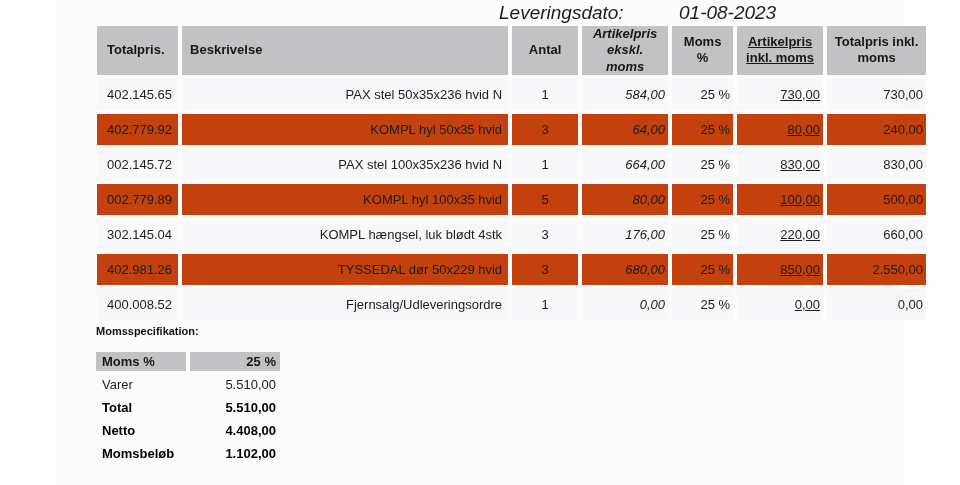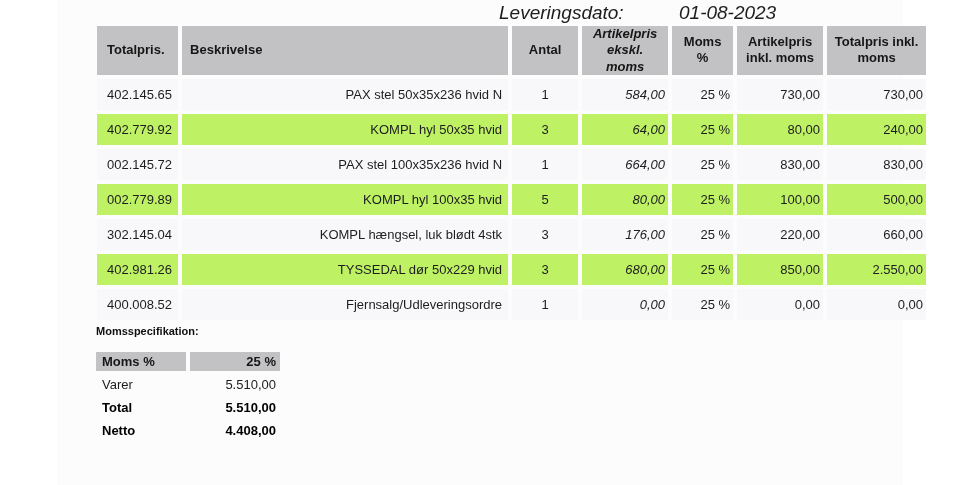--- a/index.html
+++ b/index.html
@@ -45,27 +45,27 @@
     vertical-align: middle;
     text-align: center;
   }
   table.order td {
     padding: 8px 6px;
     vertical-align: middle;
     white-space: nowrap;
     overflow: hidden;
   }
   table.order tr.odd td  { background: #f8f8fb; }
-  table.order tr.even td { background: #bef264; }
+  table.order tr.even td { background: #c2410c; }
   .c-art   { width: 70px; }
   .c-desc  { width: 326px; }
   .c-antal { width: 66px; }
   .c-pe    { width: 86px; font-style: italic; }
   .c-moms  { width: 61px; }
-  .c-pi    { width: 86px; }
+  .c-pi    { width: 86px; text-decoration: underline; }
   .c-tot   { width: 99px; }
   table.order th.c-art  { text-align: left; padding-left: 10px; }
   table.order th.c-desc { text-align: left; padding-left: 8px; }
   table.order td.c-art  { text-align: left; padding-left: 10px; }
   table.order td.c-desc { text-align: right; padding-left: 8px; }
   table.order td.c-antal { text-align: center; }
   table.order td.c-pe, table.order td.c-moms,
   table.order td.c-pi, table.order td.c-tot { text-align: right; padding-right: 3px; }
 
   
@@ -215,15 +215,19 @@
         <td class="m-r">5.510,00</td>
       </tr>
       <tr class="strong">
         <td class="m-l">Total</td>
         <td class="m-r">5.510,00</td>
       </tr>
       <tr class="strong">
         <td class="m-l">Netto</td>
         <td class="m-r">4.408,00</td>
       </tr>
+      <tr class="strong">
+        <td class="m-l">Momsbeløb</td>
+        <td class="m-r">1.102,00</td>
+      </tr>
     </tbody>
   </table>
 </div>
 
 </body></html>

